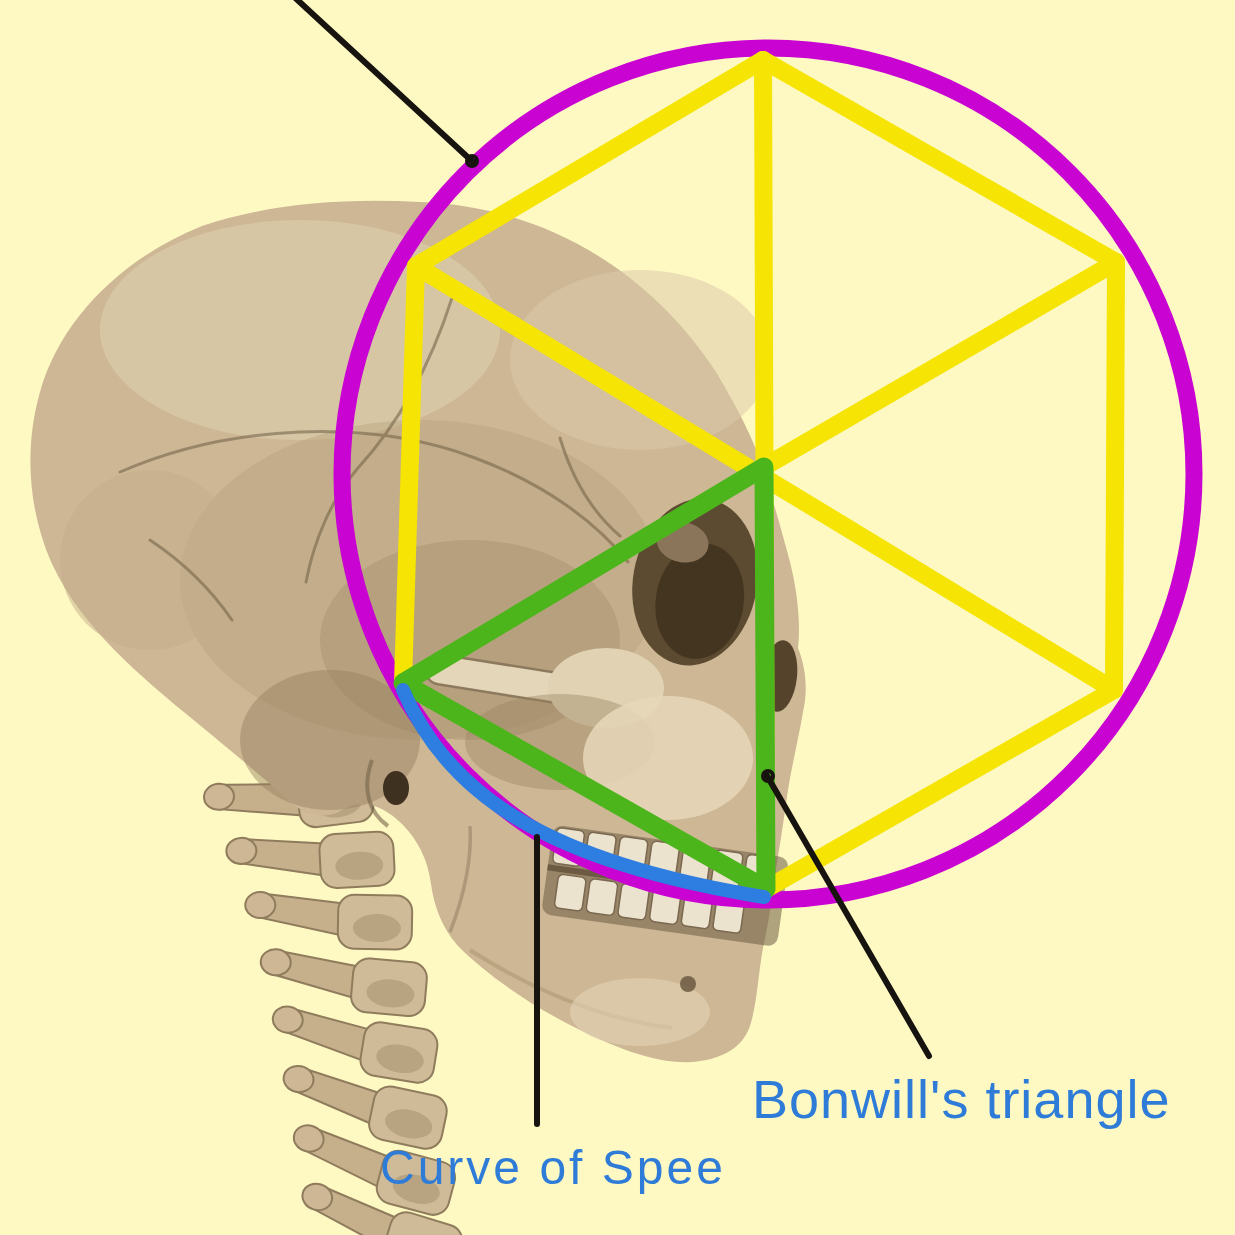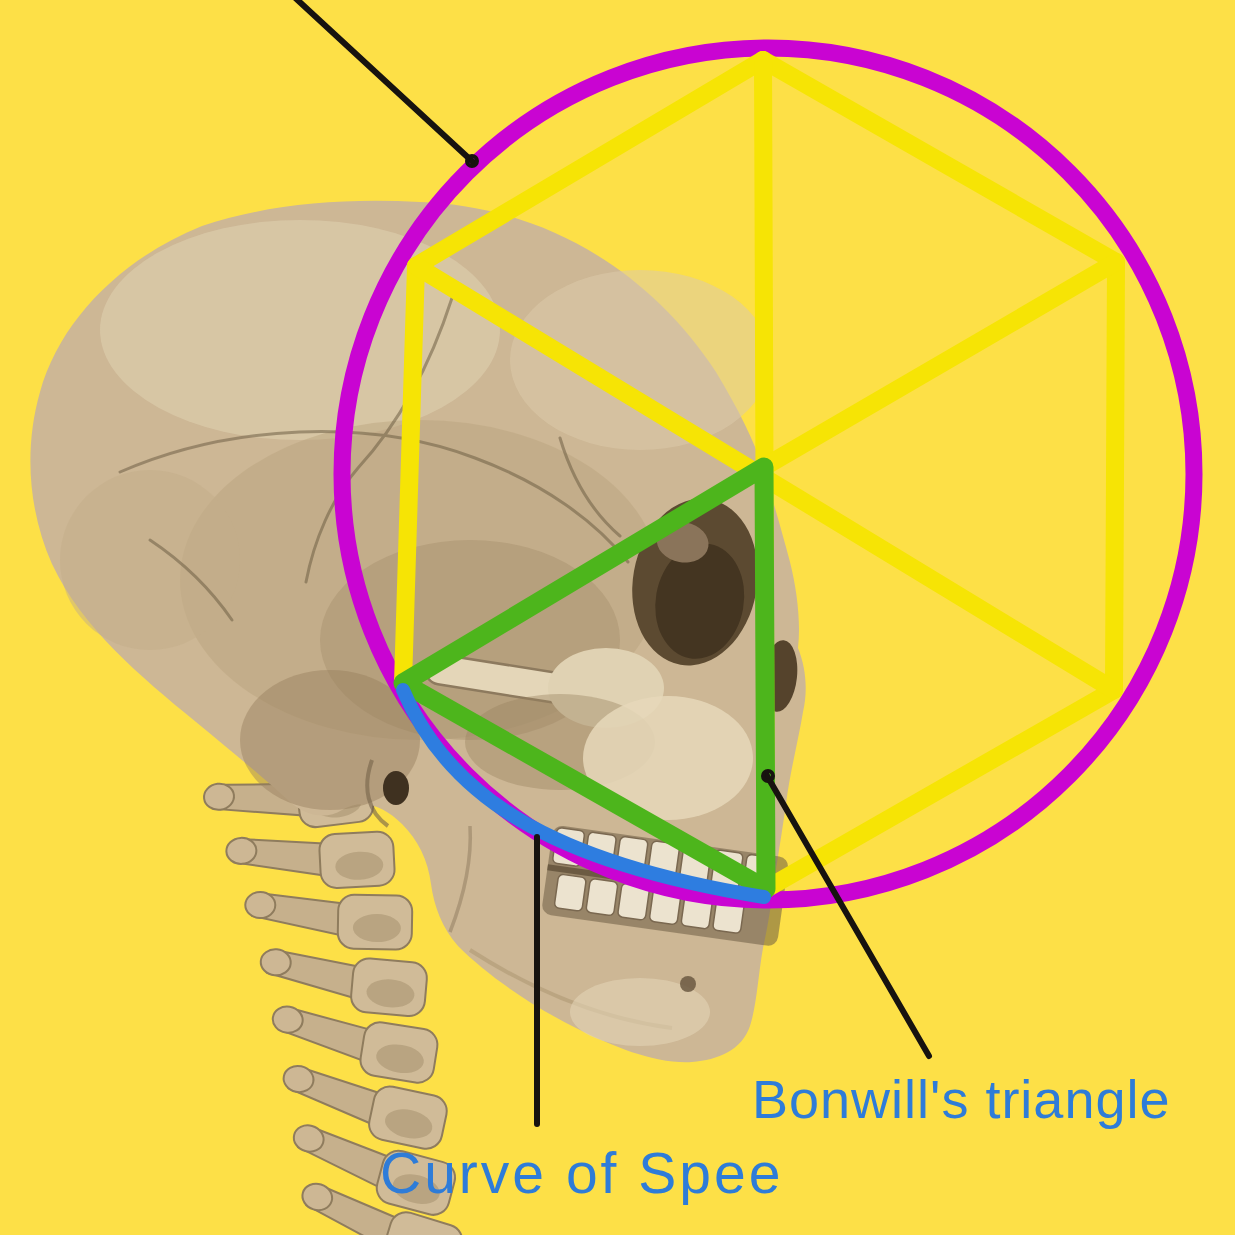--- a/index.html
+++ b/index.html
@@ -11,26 +11,26 @@
     font-family:"Liberation Sans", sans-serif;
   }
   .stage svg{position:absolute;left:0;top:0;}
   .anno-label{
     position:absolute;
     color:#2e7cd8;
     white-space:nowrap;
     font-weight:400;
   }
   .label-bonwill{left:752px;top:1068px;font-size:54px;letter-spacing:1px;}
-  .label-spee{left:380px;top:1140px;font-size:57px;letter-spacing:3px;}
+  .label-spee{left:380px;top:1140px;font-size:48px;letter-spacing:3px;}
 </style>
 </head>
 <body>
 
-<div class="stage" style="background-color: #fde047;">
+<div class="stage" style="background-color: #fef9c3;">
 
   <svg width="1235" height="1235" viewBox="0 0 1235 1235">
 
     <defs>
       <g id="vert">
         <path d="M -10 -16 L -104 -26 C -120 -28 -128 -16 -120 -4 L -10 18 Z" fill="#c6b08c" stroke="#8f7c5d" stroke-width="2"></path>
         <ellipse cx="-112" cy="-15" rx="15" ry="13" fill="#cdb794" stroke="#8f7c5d" stroke-width="2"></ellipse>
         <rect x="-34" y="-27" width="74" height="54" rx="16" fill="#d0bb98" stroke="#8f7c5d" stroke-width="2"></rect>
         <ellipse cx="5" cy="6" rx="24" ry="14" fill="#96815f" opacity="0.4"></ellipse>
       </g>

